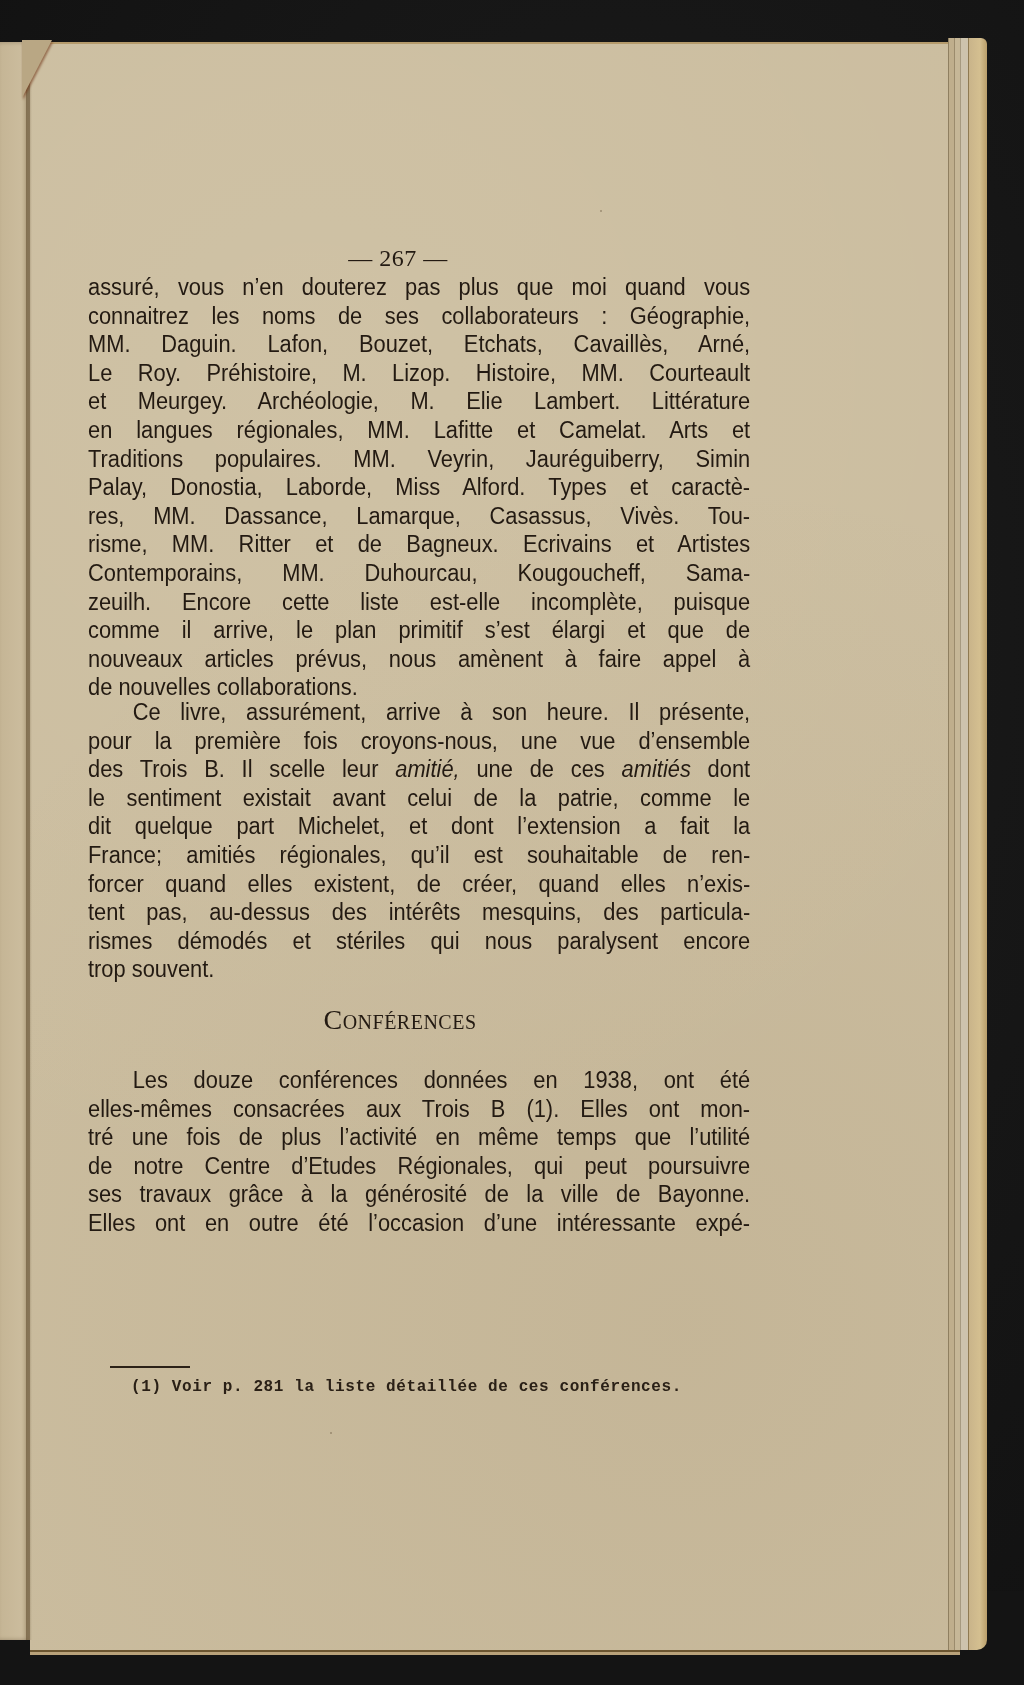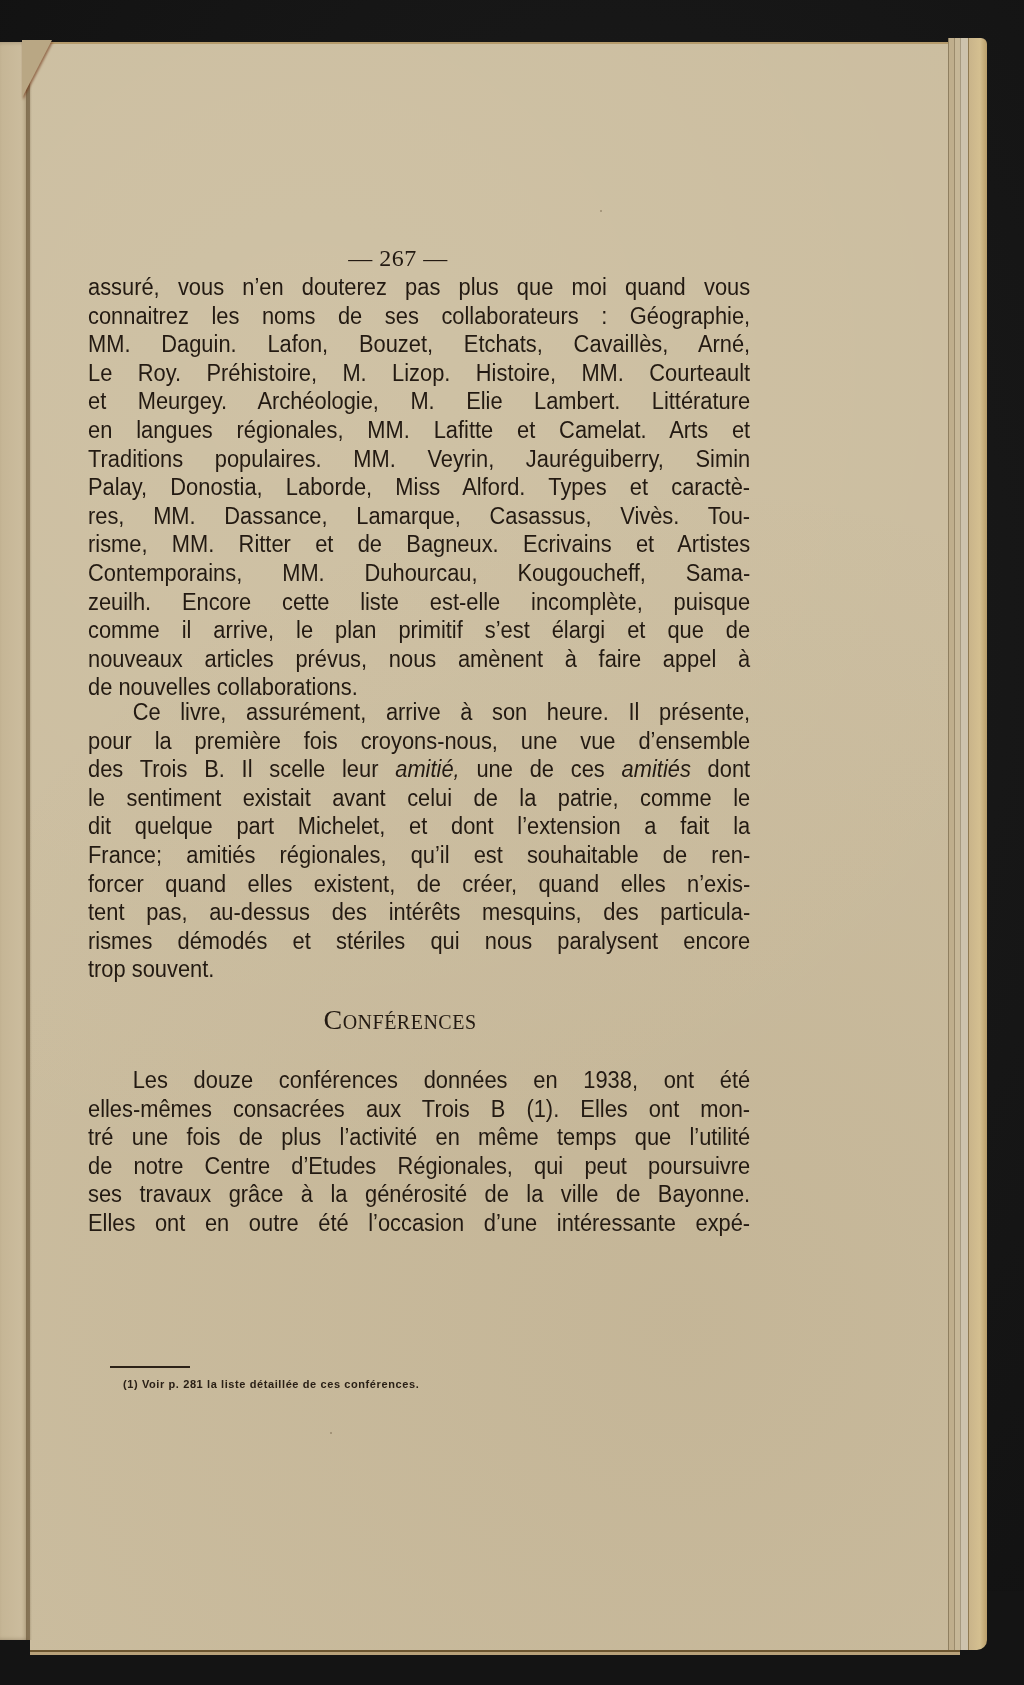--- a/index.html
+++ b/index.html
@@ -138,24 +138,24 @@
     .footnote-rule {
       position: absolute;
       left: 110px;
       top: 1366px;
       width: 80px;
       height: 2px;
       background: #2b2117;
     }
     .footnote {
       position: absolute;
-      left: 123px;
+      left: 131px;
       top: 1378px;
-      font-family: Liberation Sans, sans-serif;
-      font-size: 11px;
+      font-family: Liberation Mono, monospace;
+      font-size: 16px;
       letter-spacing: 0.6px;
       font-weight: bold;
       color: #2a2016;
     }
     .speck {
       position: absolute;
       width: 2px;
       height: 2px;
       border-radius: 50%;
       background: rgba(80,60,40,0.4);

